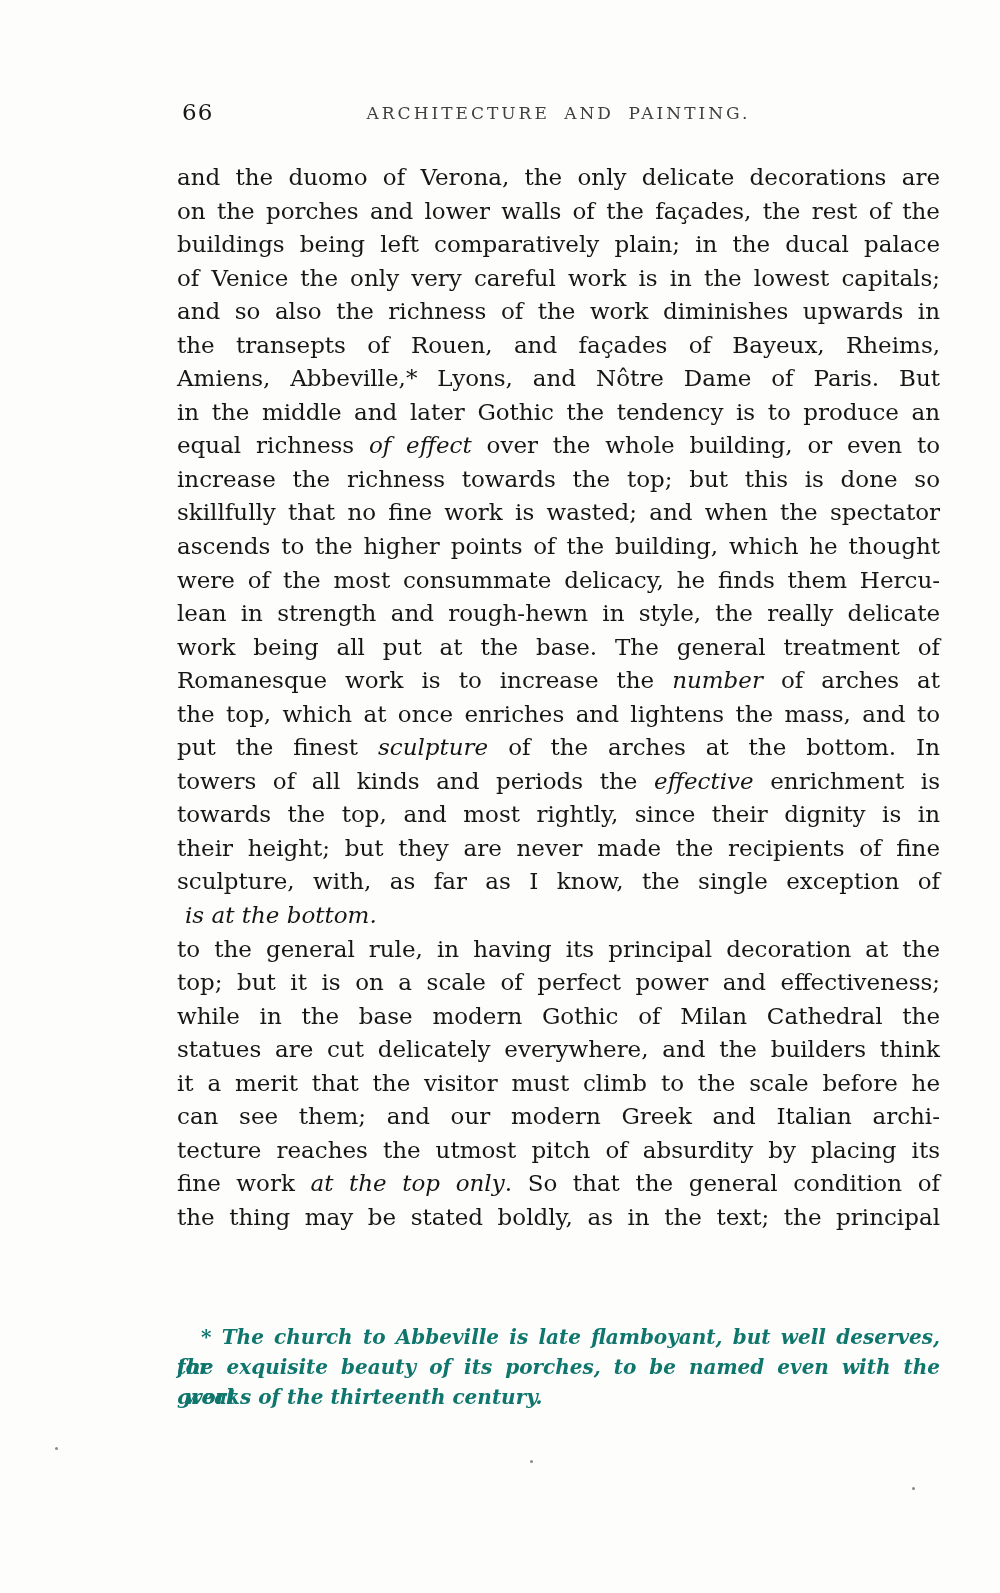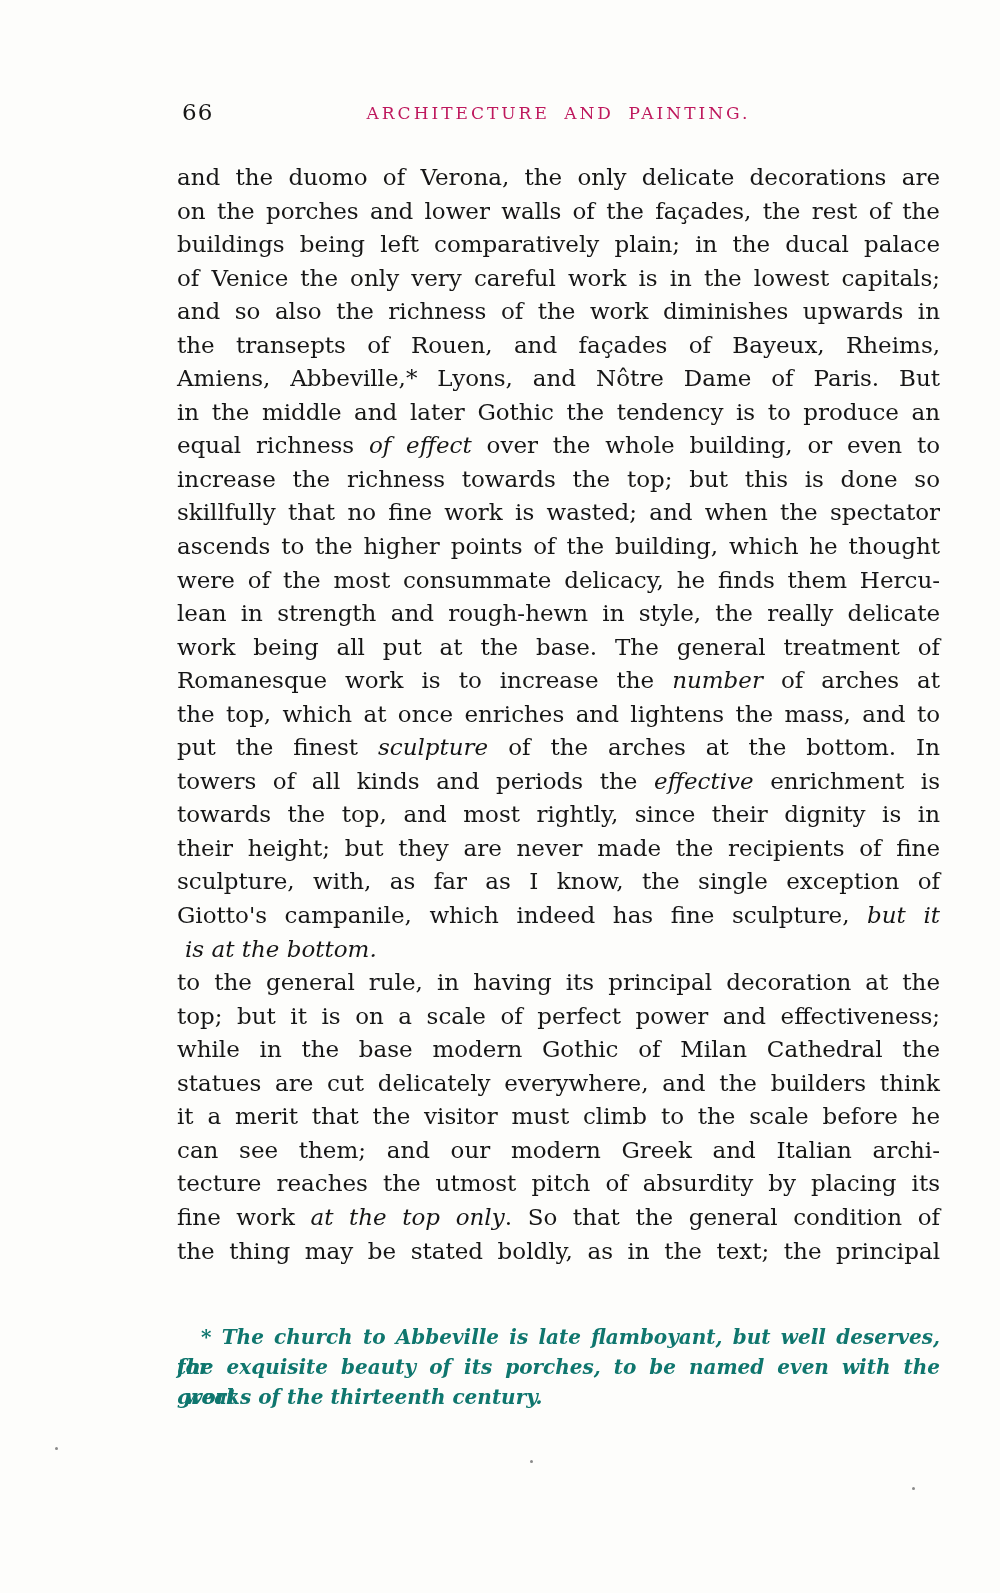--- a/index.html
+++ b/index.html
@@ -31,21 +31,21 @@
     font-size: 23px;
     letter-spacing: 1px;
     color: #161616;
   }
   .running-title {
     text-align: center;
     font-size: 17px;
     letter-spacing: 3px;
     padding-top: 4px;
     word-spacing: 6px;
-    color: #be185d;
+    color: #404040;
   }
   .textblock {
     position: absolute;
     left: 177px;
     top: 161px;
     width: 763px;
     font-size: 23px;
     color: #161616;
   }
   .textblock .line {
@@ -115,21 +115,20 @@
       <div class="line"><span>were of the most consummate delicacy, he finds them Hercu-</span></div>
       <div class="line"><span>lean in strength and rough-hewn in style, the really delicate</span></div>
       <div class="line"><span>work being all put at the base.  The general treatment of</span></div>
       <div class="line"><span>Romanesque work is to increase the </span><i>number</i><span> of arches at</span></div>
       <div class="line"><span>the top, which at once enriches and lightens the mass, and to</span></div>
       <div class="line"><span>put the finest </span><i>sculpture</i><span> of the arches at the bottom.  In</span></div>
       <div class="line"><span>towers of all kinds and periods the </span><i>effective</i><span> enrichment is</span></div>
       <div class="line"><span>towards the top, and most rightly, since their dignity is in</span></div>
       <div class="line"><span>their height; but they are never made the recipients of fine</span></div>
       <div class="line"><span>sculpture, with, as far as I know, the single exception of</span></div>
-      <div class="line"><span>Giotto's campanile, which indeed has fine sculpture, </span><i>but it</i></div>
       <div class="line nojust"><i>is at the bottom.</i></div>
       <div class="line"><span>to the general rule, in having its principal decoration at the</span></div>
       <div class="line"><span>top; but it is on a scale of perfect power and effectiveness;</span></div>
       <div class="line"><span>while in the base modern Gothic of Milan Cathedral the</span></div>
       <div class="line"><span>statues are cut delicately everywhere, and the builders think</span></div>
       <div class="line"><span>it a merit that the visitor must climb to the scale before he</span></div>
       <div class="line"><span>can see them; and our modern Greek and Italian archi-</span></div>
       <div class="line"><span>tecture reaches the utmost pitch of absurdity by placing its</span></div>
       <div class="line"><span>fine work </span><i>at the top only</i><span>.  So that the general condition of</span></div>
       <div class="line"><span>the thing may be stated boldly, as in the text; the principal</span></div>

